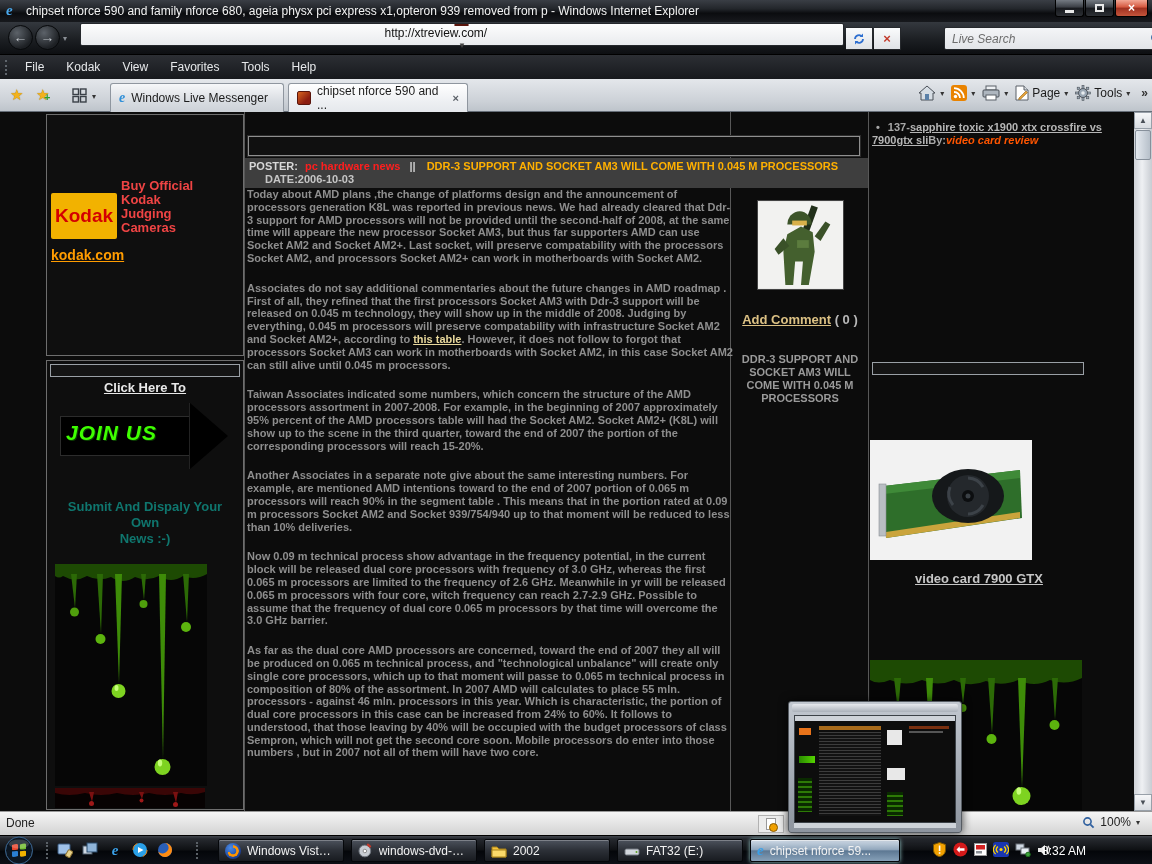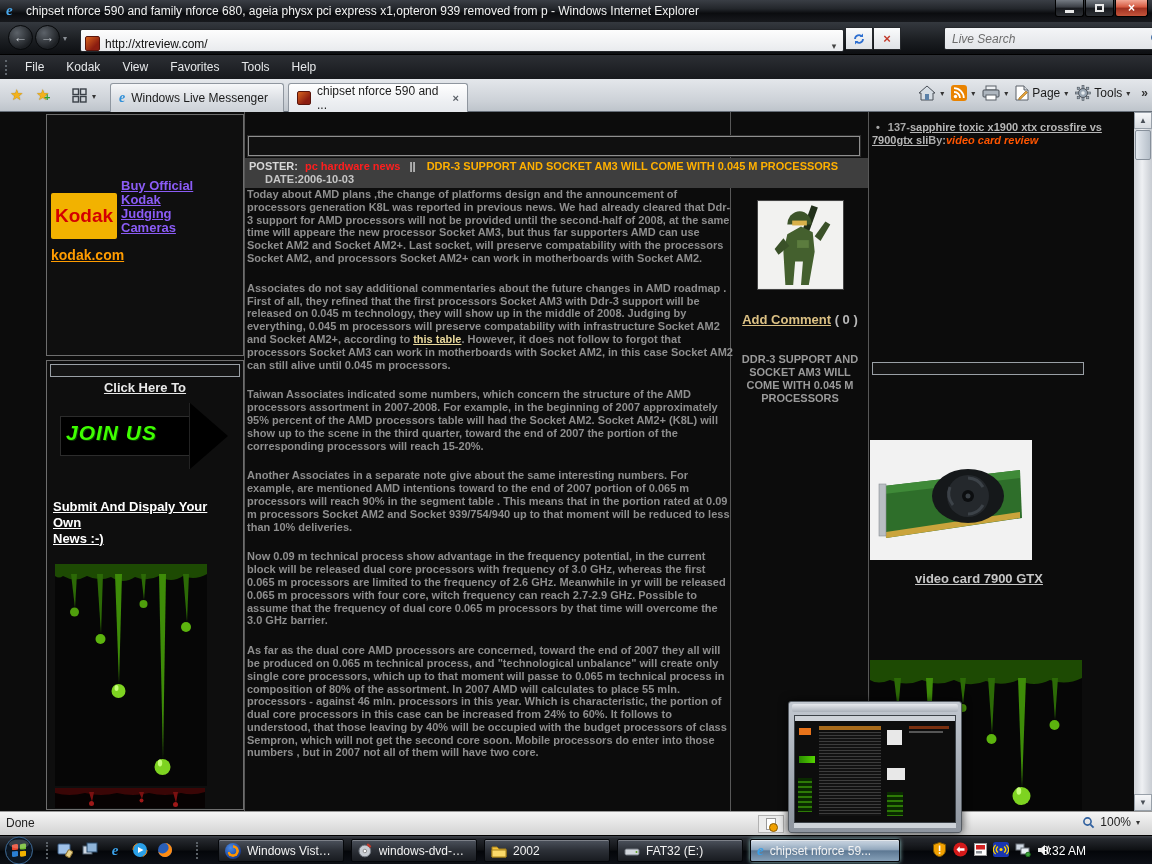--- a/index.html
+++ b/index.html
@@ -23,23 +23,23 @@
   .maxbox { width:9px; height:8px; border:2px solid #e9e9e9; }
 
   
   .navbar { position:absolute; top:22px; left:0; width:1152px; height:32px;
     background:linear-gradient(#34383e,#1c1f23 55%,#0d0f12); }
   .navbtn { position:absolute; top:3px; width:25px; height:25px; border-radius:50%;
     border:1px solid #07090b; color:#c3c8cd; font-size:14px; text-align:center; line-height:23px;
     background:radial-gradient(circle at 35% 30%, #5c6269, #1d2024 70%); }
   .navbtn.back { left:8px; } .navbtn.fwd { left:35px; }
   .navdd { position:absolute; left:63px; top:12px; color:#8b9096; font-size:8px; }
-  .addressbox { position:absolute; left:80px; top:7px; width:764px; height:23px;
+  .addressbox { position:absolute; left:80px; top:1px; width:764px; height:23px;
     background:linear-gradient(#fdfdfd,#e9ebee); border:1px solid #25282c; border-radius:2px;
-    display:flex; align-items:flex-end; }
+    display:flex; align-items:center;flex-direction:column; }
   .favicon { width:15px; height:15px; margin:0 5px 0 4px; border-radius:2px;
     background:linear-gradient(135deg,#d8641e,#8c1d10 70%); border:1px solid #5a150c; }
   .addrinput { flex:1; border:none; outline:none; background:transparent; color:#111;
     font:12px "Liberation Sans",sans-serif; }
   .addrdd { width:18px; text-align:center; color:#444; font-size:9px; }
   .rsbtn { position:absolute; top:5px; height:23px; width:27px; border:1px solid #25282c;
     background:linear-gradient(#fafbfc,#dfe2e6); display:flex; align-items:center; justify-content:center; }
   .rsbtn.refresh { left:846px; border-left:none; }
   .rsbtn.stop { left:874px; border-left:none; color:#c23a2b; font-weight:bold; font-size:13px; }
   .searchbox { position:absolute; left:908px; top:5px; width:238px; height:23px;
@@ -81,40 +81,40 @@
   
   .page { position:absolute; top:112px; left:0; width:1134px; height:699px; background:#0c0c0c; overflow:hidden; }
   .vl { position:absolute; top:0; bottom:0; width:1px; background:#585858; }
 
   .kodak-cell { position:absolute; left:46px; top:2px; width:198px; height:242px;
     border:1px solid #6e6e6e; background:#0f0f0f; }
   .kodak-logo { position:absolute; left:4px; top:78px; width:66px; height:46px; background:#f2b200;
     color:#d40000; font:bold 19px "Liberation Sans",sans-serif; display:flex; align-items:center;
     justify-content:center; border-radius:2px; }
   .kodak-lines { position:absolute; left:74px; top:64px; }
-  .kodak-lines span { display:block; font:bold 13px "Liberation Sans",sans-serif; color:#8b5cf6;
-    text-decoration:underline; line-height:14px; }
+  .kodak-lines span { display:block; font:bold 13px "Liberation Sans",sans-serif; color:#ef4444;
+    line-height:14px; }
   .kodak-site { position:absolute; left:4px; top:132px; font:bold 14px "Liberation Sans",sans-serif;
     color:#ff9c00; text-decoration:underline; }
 
   .leftbox { position:absolute; left:46px; top:248px; width:198px; height:450px;
     border:1px solid #6e6e6e; background:#0e0e0e; }
   .box-bar { margin:3px; height:13px; border:1px solid #9aa0a6; background:#141414; }
   .click-here { display:block; text-align:center; margin-top:0; color:#e8e8e8;
     font:bold 13px "Liberation Sans",sans-serif; text-decoration:underline; }
   .join-wrap { position:relative; width:170px; height:66px; margin:8px auto 0; }
   .join-body { position:absolute; left:0; top:13px; width:130px; height:40px; background:#000;
     border:1px solid #2c2c2c; }
   .join-head { position:absolute; left:130px; top:0; width:0; height:0;
     border-top:33px solid transparent; border-bottom:33px solid transparent; border-left:38px solid #000; }
   .join-head-edge { position:absolute; left:129px; top:0; width:1px; height:66px; background:#222; }
   .join-text { position:absolute; left:6px; top:18px; color:#3fff00;
     font:italic bold 21px "Liberation Sans",sans-serif; letter-spacing:1px; text-shadow:1px 1px 0 #0a4000; }
-  .submit-link { display:block; margin:30px 6px 0; color:#ffffff;
-    font:bold 13px "Liberation Sans",sans-serif; text-decoration:underline; line-height:16px; }
+  .submit-link { display:block; margin:30px 6px 0; text-align:center; color:#0f766e;
+    font:bold 13px "Liberation Sans",sans-serif; line-height:16px; }
   .proclockers { display:block; margin-top:26px; text-align:center; color:#d8bc7c;
     font:bold 13px "Liberation Sans",sans-serif; text-decoration:underline; }
   .drips-left { position:absolute; left:8px; top:203px; }
   .drips-red { position:absolute; left:8px; top:427px; }
 
   .banner-box { position:absolute; left:248px; top:24px; width:612px; height:20px;
     border:1px solid #8f8f8f; outline:1px solid #2b2b2b; background:#101010; }
   .post-header { position:absolute; left:245px; top:46px; width:623px; background:#3e3e3e;
     padding:2px 4px; font:bold 11px "Liberation Sans",sans-serif; line-height:13px; color:#d8d8d8; }
   .ph-poster { color:#ff1e1e; text-decoration:none; margin:0 6px 0 4px; }

